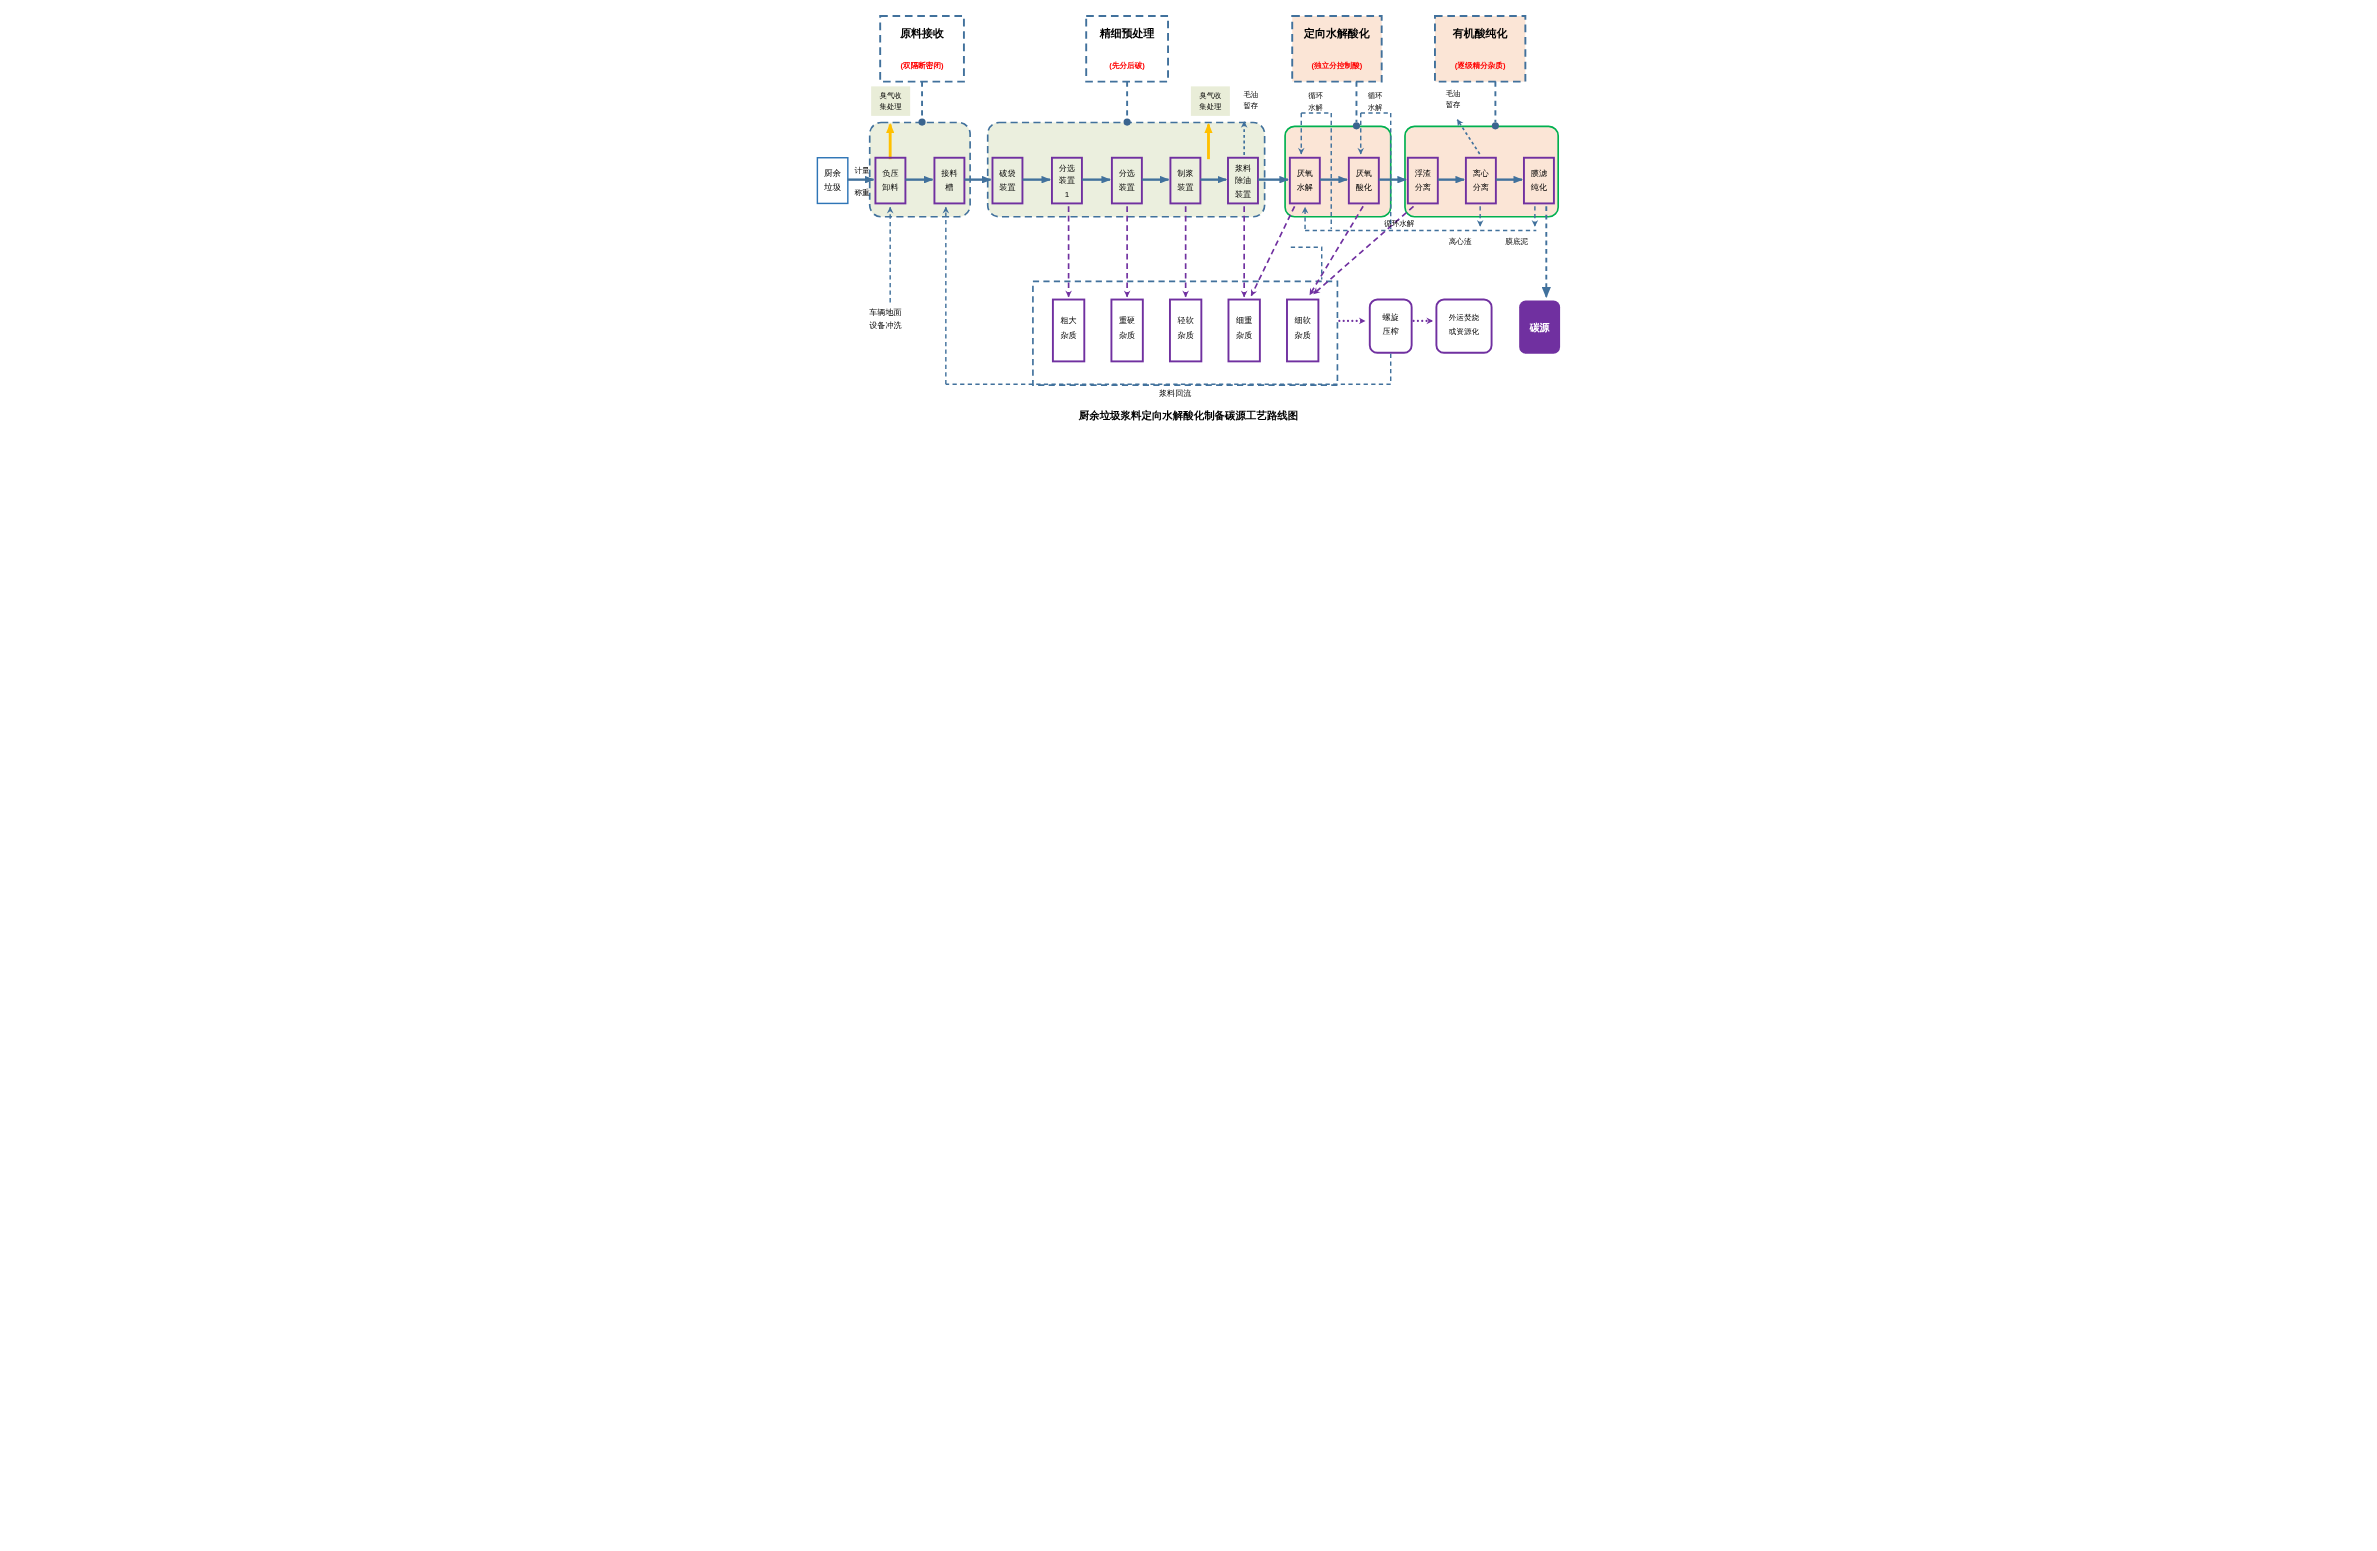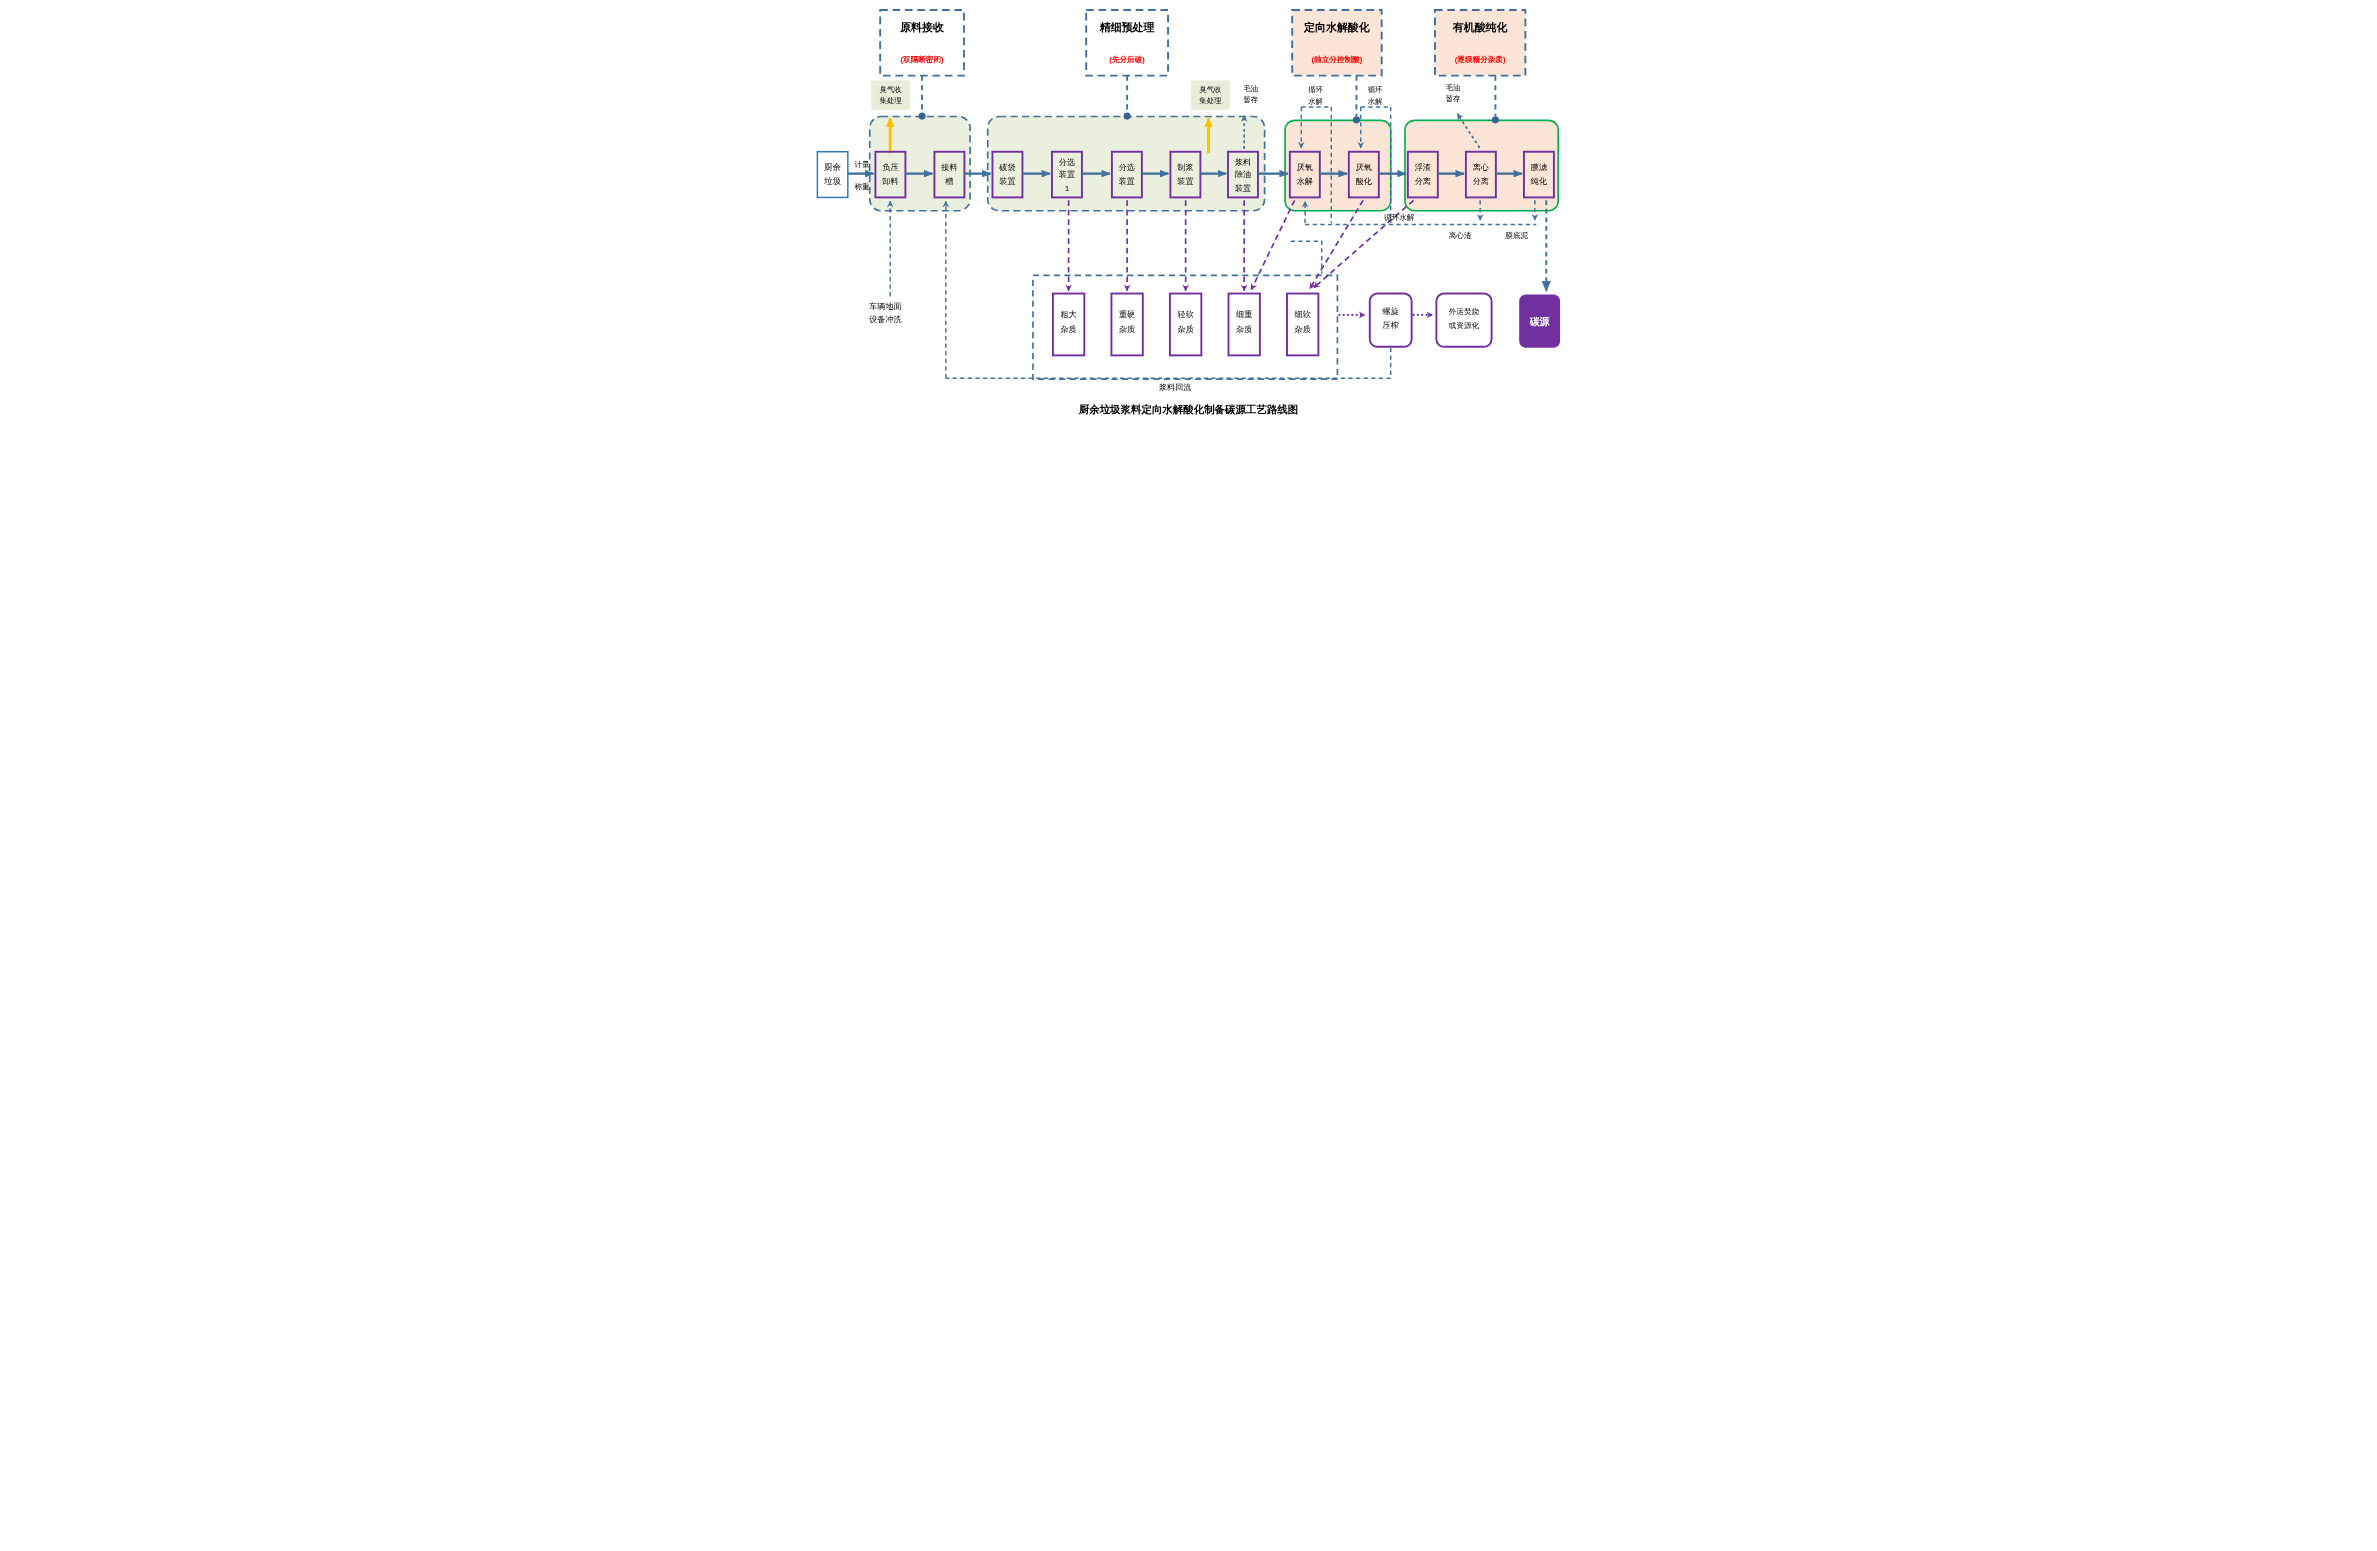--- a/index.html
+++ b/index.html
@@ -1,16 +1,16 @@
 <!DOCTYPE html>
 <html style="font-size:7.6px"><head>
 <meta charset="utf-8">
 <style>
   html,body{margin:0;padding:0;background:#fff}
-  .wrap{width:747px;margin:8px auto}
+  .wrap{width:747px;margin:14px auto}
   svg{display:block}
   text{font-family:"Liberation Sans","DejaVu Sans",sans-serif;fill:#000;text-anchor:middle}
   .f15{font-size:15.5px}.f16{font-size:16px}.f17{font-size:17px}.f18{font-size:18px}
   .tt{font-size:23px;font-weight:bold}
   .note{font-size:16px;font-weight:bold;fill:#FF0000}
   .bigT{font-size:22px;font-weight:bold}
   .wt{fill:#fff;font-size:21px;font-weight:bold}
   .regG{fill:#EBEFDE;stroke:#41719C;stroke-width:3.5;stroke-dasharray:15 9}
   .regP{fill:#FBE5D6;stroke:#00B050;stroke-width:3.5}
   .stage{fill:#fff;stroke:#41719C;stroke-width:4;stroke-dasharray:16 10}

